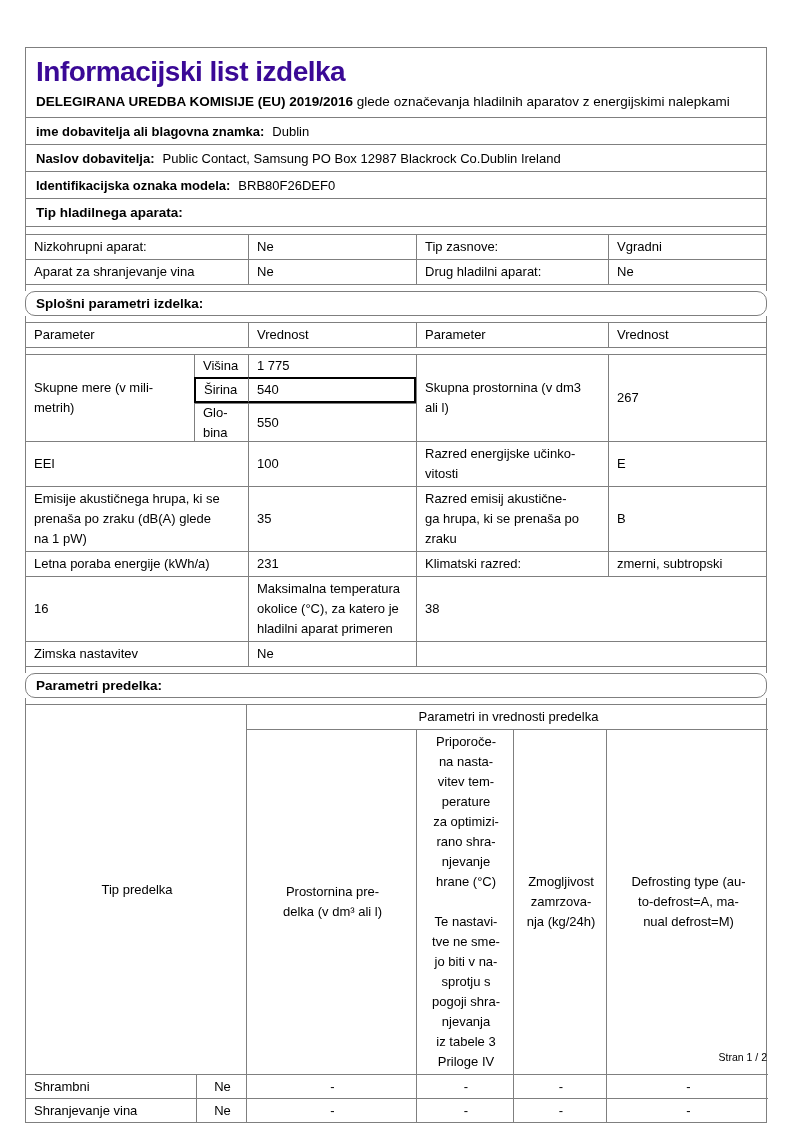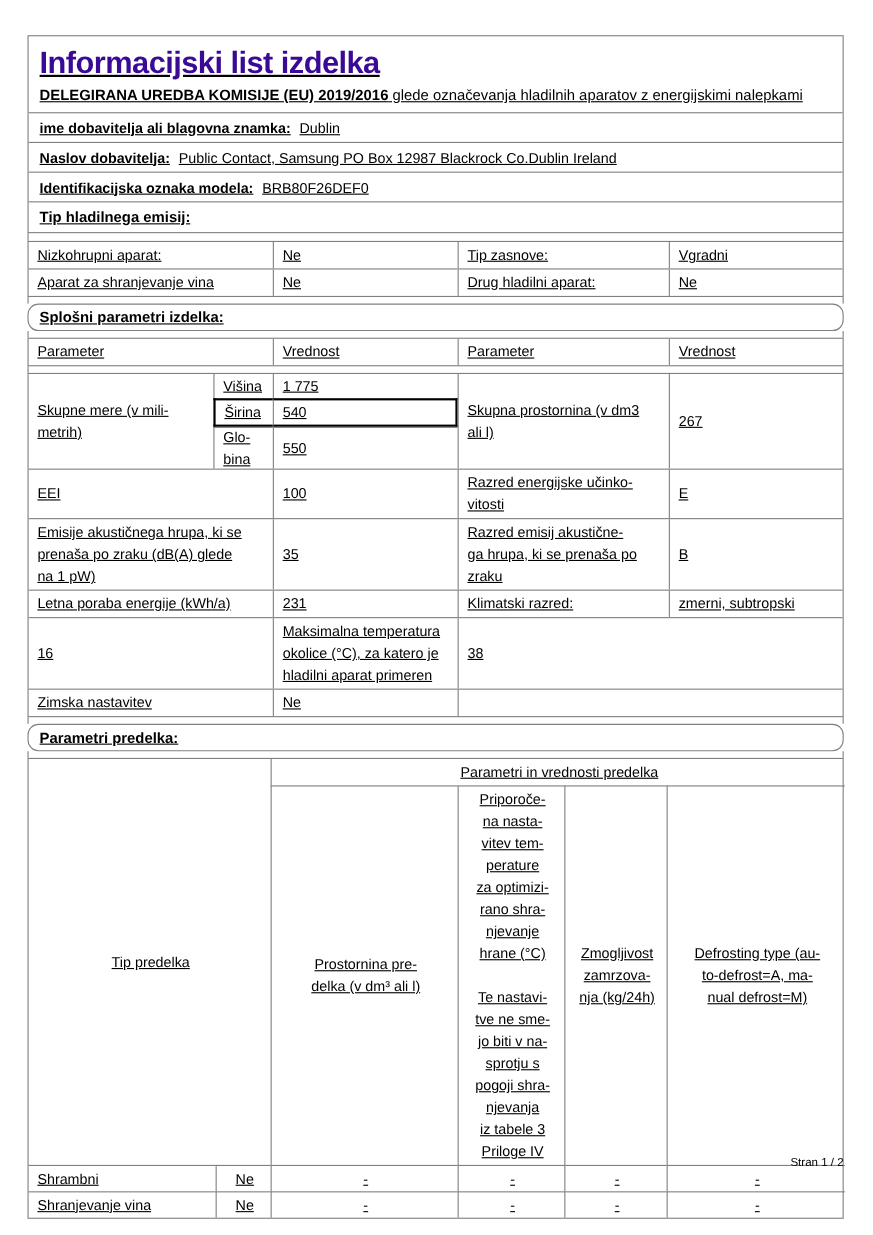--- a/index.html
+++ b/index.html
@@ -1,17 +1,17 @@
 <!DOCTYPE html>
 <html><head>
 <meta charset="utf-8">
 <style>
   * { margin:0; padding:0; box-sizing:border-box; }
   html,body { width:794px; height:1123px; background:#ffffff; font-family:"Liberation Sans", sans-serif; color:#000; }
-  .frame { position:absolute; left:25px; top:32px; width:742px;text-decoration:underline; }
+  .frame { position:absolute; left:25px; top:47px; width:742px; }
   .sec { border:1px solid #7f7f7f; background:#fff; }
   .gap { height:7px; border-left:1px solid #7f7f7f; border-right:1px solid #7f7f7f; }
   .gap.sm { height:6px; }
 
   
   .doc-title { font-size:28px; font-weight:bold; color:#3a0996; padding:8px 10px 4px 10px; letter-spacing:-0.5px; }
   .doc-reg { font-size:13.5px; padding:2px 10px 8px 10px; white-space:nowrap; }
   .doc-reg .b { font-weight:bold; }
   .inforow { border-top:1px solid #7f7f7f; padding:5px 10px; font-size:13px; min-height:27px; display:flex; align-items:center; }
   .inforow .lbl { font-weight:bold; margin-right:8px; white-space:nowrap; }
@@ -79,21 +79,21 @@
       <span class="val">Dublin</span>
     </div>
     <div class="inforow">
       <span class="lbl">Naslov dobavitelja:</span>
       <span class="val">Public Contact, Samsung PO Box 12987 Blackrock Co.Dublin Ireland</span>
     </div>
     <div class="inforow">
       <span class="lbl">Identifikacijska oznaka modela:</span>
       <span class="val">BRB80F26DEF0</span>
     </div>
-    <div class="headrow">Tip hladilnega emisij:</div>
+    <div class="headrow">Tip hladilnega aparata:</div>
   </div>
 
   <div class="gap"></div>
 
   <div class="sec">
     <div class="g4 row h22">
       <div>Nizkohrupni aparat:</div>
       <div>Ne</div>
       <div>Tip zasnove:</div>
       <div>Vgradni</div>

